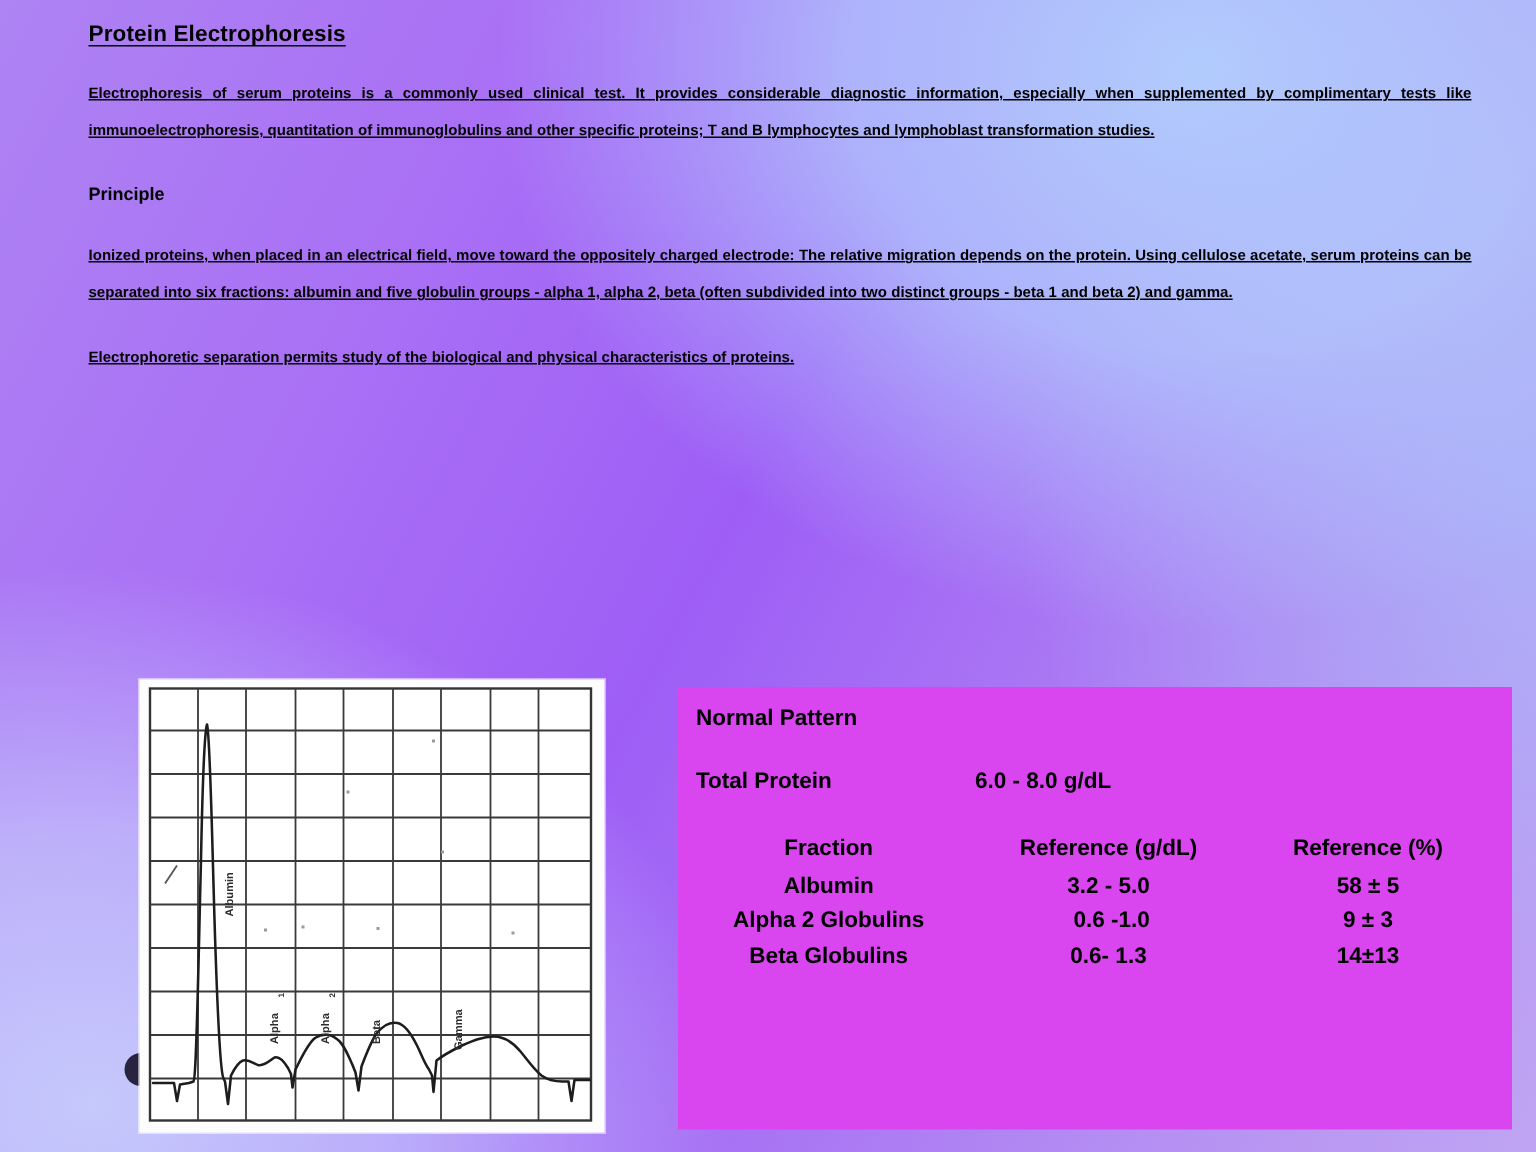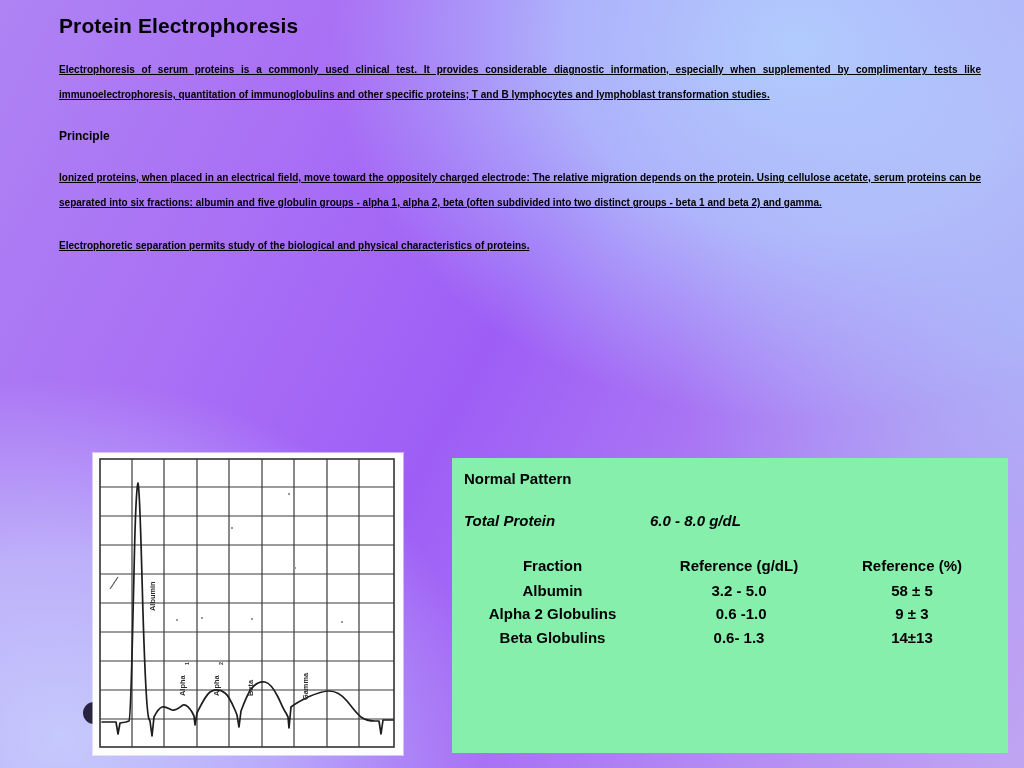--- a/index.html
+++ b/index.html
@@ -28,22 +28,23 @@
 
   
   #content {
     position: absolute;
     left: 59px;
     top: 14px;
     width: 922px;
     color: #000000;
   }
   .title {
-    font-size: 21px;
-    font-weight: bold;
+    font-size: 15px;
+    font-weight: bold;
+    text-decoration: underline;
     text-underline-offset: 3px;
     letter-spacing: 0.1px;
     margin: 0 0 19px 0;
   }
   .subtitle {
     font-size: 15px;
     font-weight: bold;
     margin: 0 0 20px 0;
     letter-spacing: 0.05px;
   }
@@ -108,40 +109,39 @@
     font-size: 5.4px;
   }
 
   
   #ref-panel {
     position: absolute;
     left: 452px;
     top: 458px;
     width: 556px;
     height: 295px;
-    background: #86efac;
+    background: #d946ef;
     color: #000000;
   }
   #ref-inner {
     position: absolute;
     left: 12px;
     top: 12px;
     right: 10px;
   }
   .ref-title {
     font-size: 15px;
     font-weight: bold;
     margin: 0 0 25px 0;
   }
   .ref-total {
     font-size: 15px;
     font-weight: bold;
     margin: 0 0 25px 0;
     display: flex;
-    font-style: italic;
   }
   .ref-total .lbl { width: 186px; }
   .ref-table {
     border-collapse: collapse;
     font-size: 15px;
     font-weight: bold;
   }
   .ref-table td, .ref-table th {
     padding: 0;
     text-align: center;

